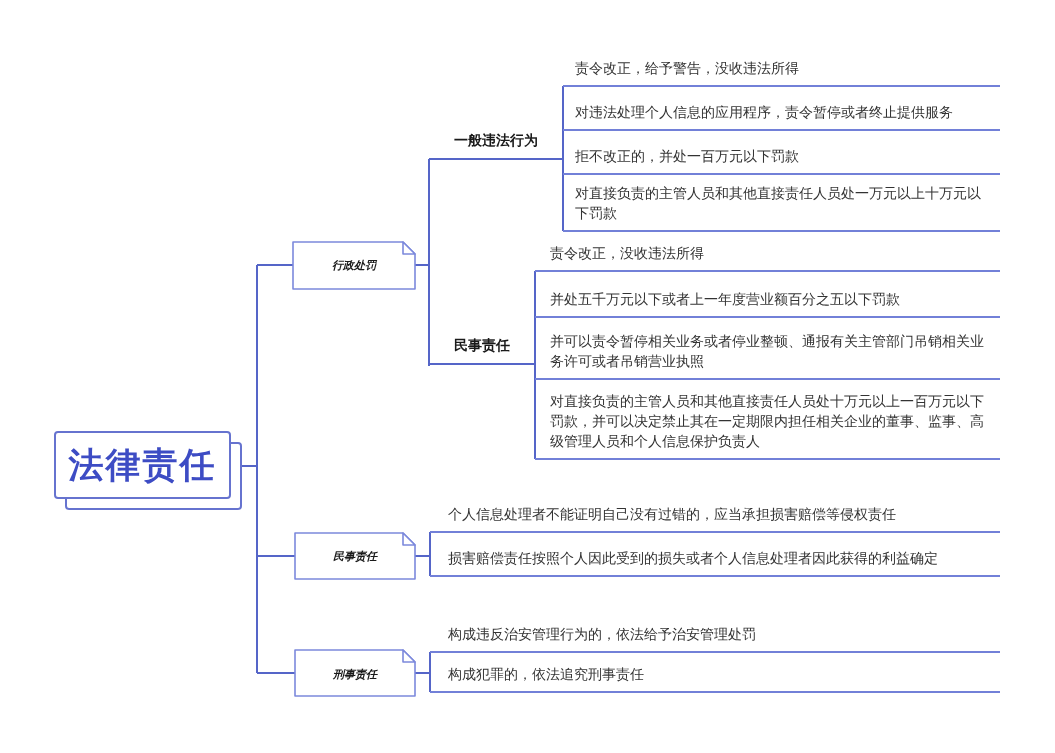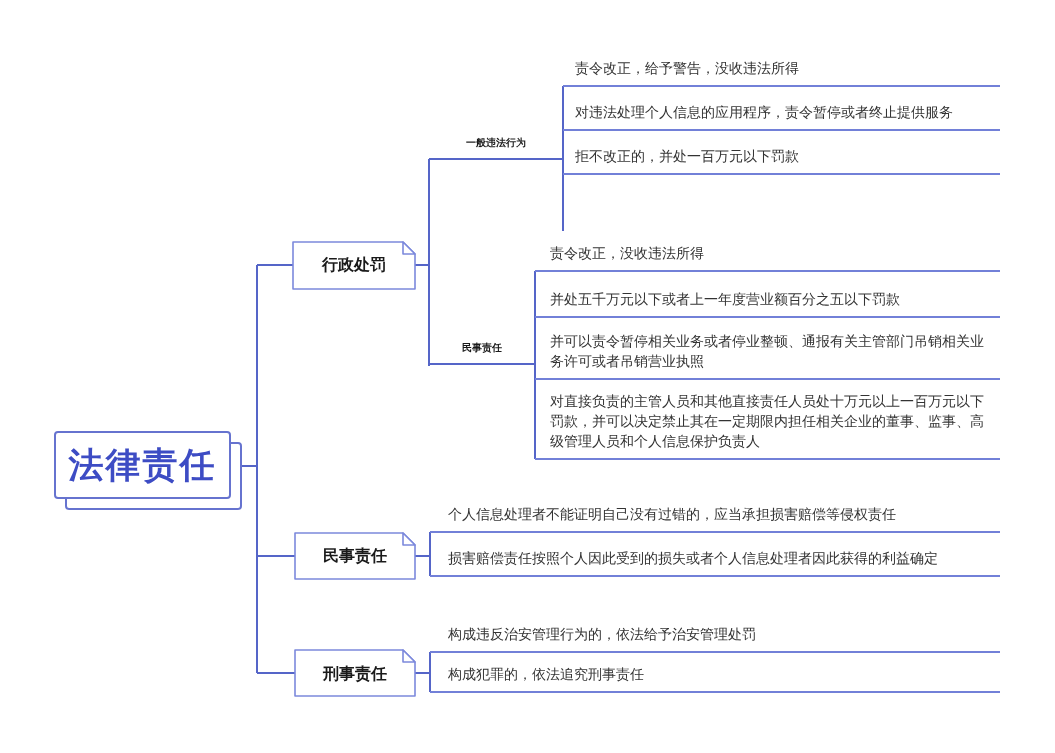--- a/index.html
+++ b/index.html
@@ -17,24 +17,24 @@
     font-family:"Liberation Sans",sans-serif;overflow:hidden;
   }
   .wires{position:absolute;left:0;top:0;pointer-events:none;}
   .wires .conn{stroke:var(--line);stroke-width:2;fill:none;}
   .wires .card{stroke:var(--box-border);stroke-width:1.6;fill:#ffffff;stroke-linejoin:round;}
   .wires .rootcard{stroke:var(--root-border);stroke-width:2;fill:#ffffff;}
 
   .node-label{position:absolute;display:flex;align-items:center;justify-content:center;
     color:var(--node-text);font-weight:bold;box-sizing:border-box;}
   .root-label{font-size:35px;color:var(--root-text);letter-spacing:2px;}
-  .box-label{font-size:16px;}
+  .box-label{font-size:11px;font-style:italic;}
 
   .sub-label{position:absolute;box-sizing:border-box;border-bottom:2px solid var(--line);
-    font-size:10px;font-weight:bold;color:var(--node-text);
+    font-size:14px;font-weight:bold;color:var(--node-text);
     display:flex;align-items:flex-end;justify-content:center;padding-bottom:8px;}
 
   .leaf{position:absolute;box-sizing:border-box;border-bottom:2px solid var(--underline);
     font-size:14px;line-height:20px;color:var(--leaf-text);
     display:flex;align-items:flex-end;padding:0 14px 7px 13px;}
   .pl12{padding-left:12px;}
   .pl15{padding-left:15px;}
   .pl18{padding-left:18px;}
 </style>
 </head>
@@ -100,20 +100,23 @@
 
   <div class="leaf pl12" style="left:563px;top:57px;width:437px;height:30px;">
     <span>责令改正，给予警告，没收违法所得</span>
   </div>
   <div class="leaf pl12" style="left:563px;top:101px;width:437px;height:30px;">
     <span>对违法处理个人信息的应用程序，责令暂停或者终止提供服务</span>
   </div>
   <div class="leaf pl12" style="left:563px;top:145px;width:437px;height:30px;">
     <span>拒不改正的，并处一百万元以下罚款</span>
   </div>
+  <div class="leaf pl12" style="left:563px;top:182px;width:437px;height:50px;">
+    <span>对直接负责的主管人员和其他直接责任人员处一万元以上十万元以下罚款</span>
+  </div>
 
   <div class="leaf pl15" style="left:535px;top:242px;width:465px;height:30px;">
     <span>责令改正，没收违法所得</span>
   </div>
   <div class="leaf pl15" style="left:535px;top:288px;width:465px;height:30px;">
     <span>并处五千万元以下或者上一年度营业额百分之五以下罚款</span>
   </div>
   <div class="leaf pl15" style="left:535px;top:330px;width:465px;height:50px;">
     <span>并可以责令暂停相关业务或者停业整顿、通报有关主管部门吊销相关业务许可或者吊销营业执照</span>
   </div>

